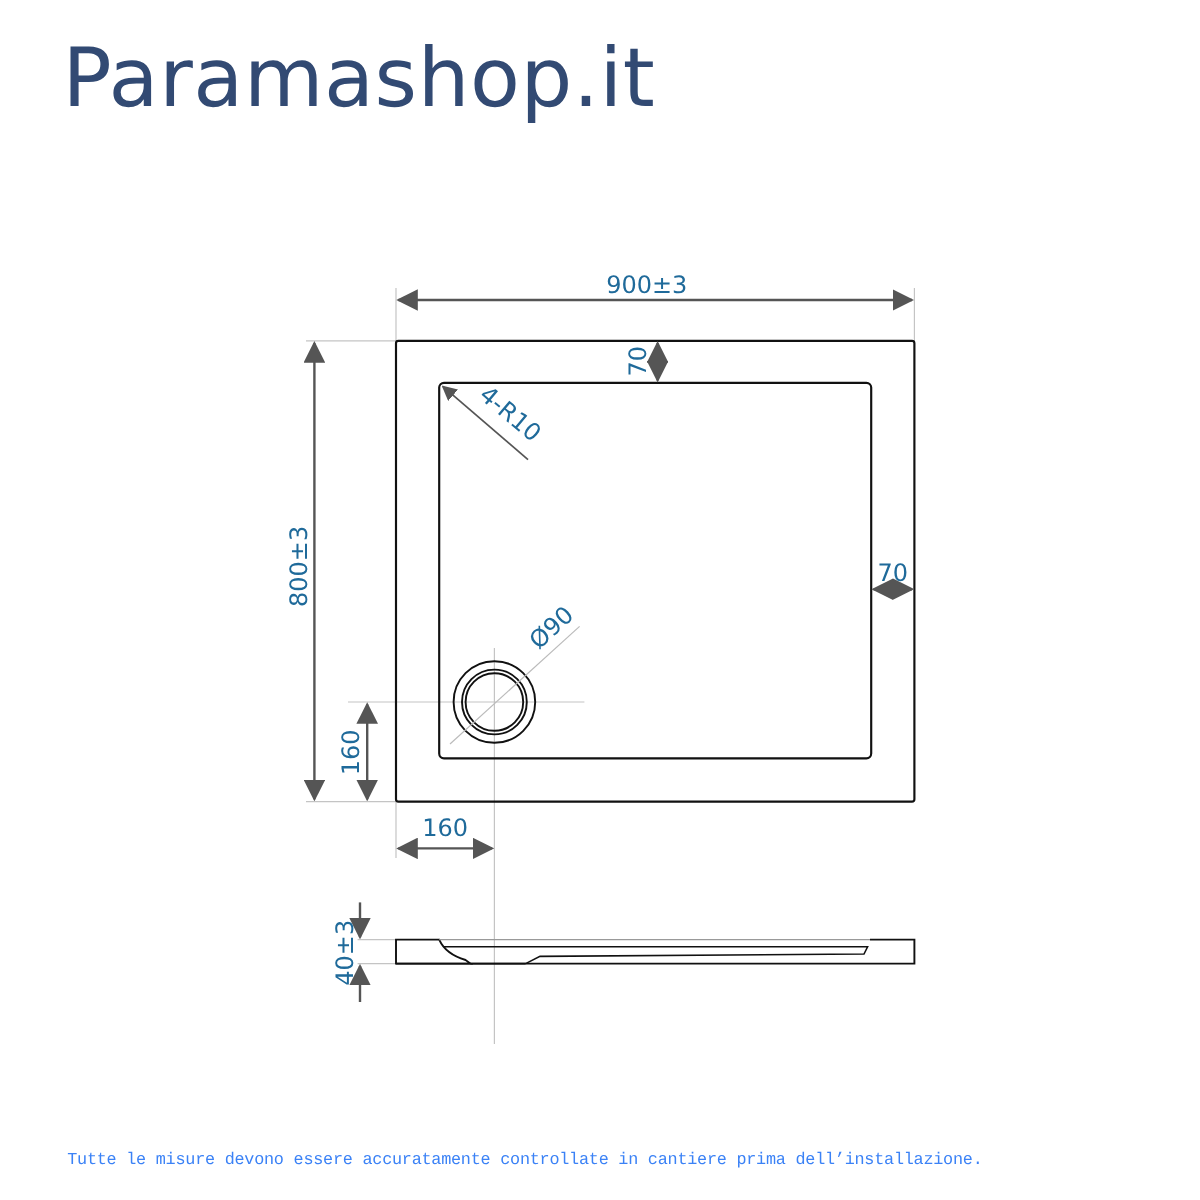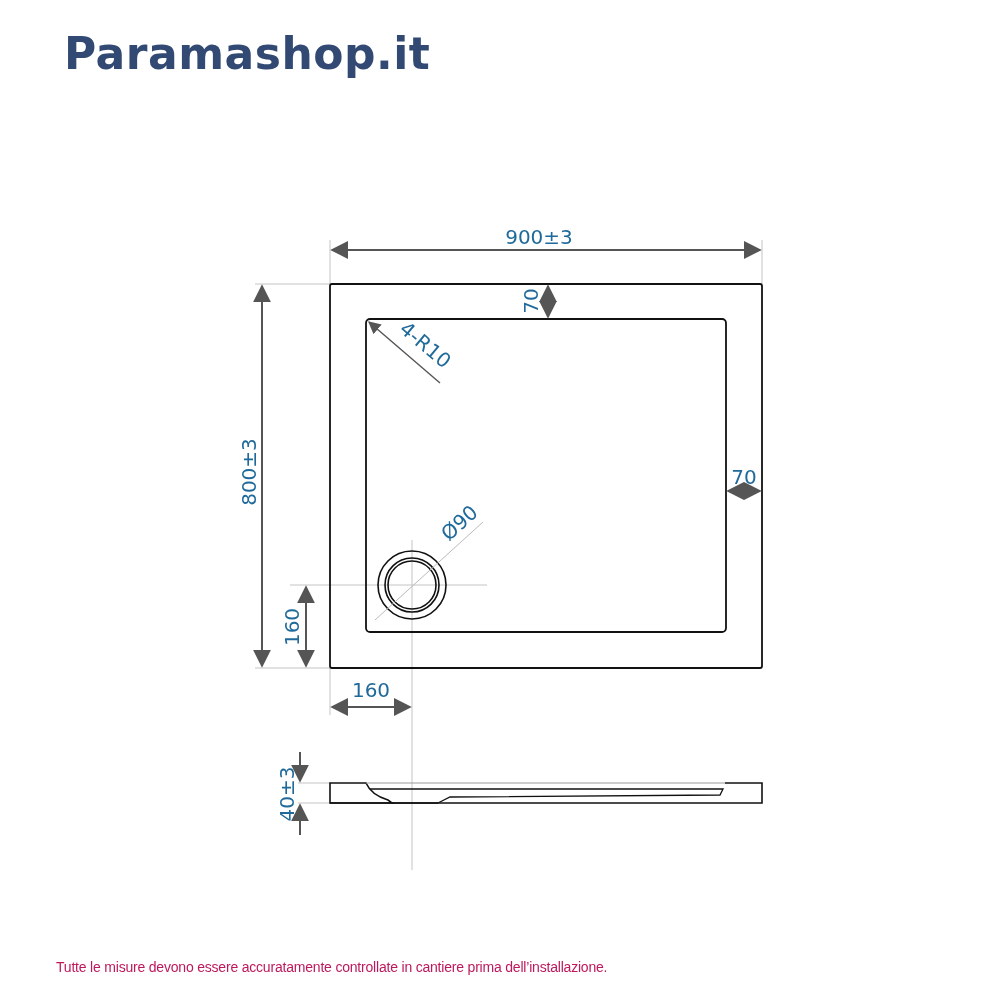--- a/index.html
+++ b/index.html
@@ -1,27 +1,27 @@
 <!DOCTYPE html>
 <html><head>
 <meta charset="utf-8">
 <style>
   html, body { margin:0; padding:0; background:#ffffff; }
   body { width:1000px; height:1000px; position:relative; overflow:hidden; font-family:"DejaVu Sans", sans-serif; }
   .brand {
-    position:absolute; left:64px; top:32px;
-    font-family:"DejaVu Sans", sans-serif; font-weight:bold;
-    font-size:44px; letter-spacing:0.5px; line-height:1;
+    position:absolute; left:52px; top:32px;
+    font-family:"DejaVu Sans", sans-serif; font-weight:normal;
+    font-size:68px; letter-spacing:0.5px; line-height:1;
     color:#324a73;
   }
   .drawing { position:absolute; left:0; top:0; }
   .dim-text { font-family:"DejaVu Sans", sans-serif; font-size:20px; fill:#1f6a9a; }
   .footnote {
     position:absolute; left:56px; top:959px;
-    font-family:Liberation Sans, sans-serif; font-size:14px; color:#be185d;
+    font-family:Liberation Mono, monospace; font-size:14px; color:#3b82f6;
     letter-spacing:-0.2px;
     text-align:right;
   }
 </style>
 </head>
 <body>
 
 <div class="brand">Paramashop.it</div>
 
 <svg class="drawing" width="1000" height="1000" viewBox="0 0 1000 1000" xmlns="http://www.w3.org/2000/svg">

